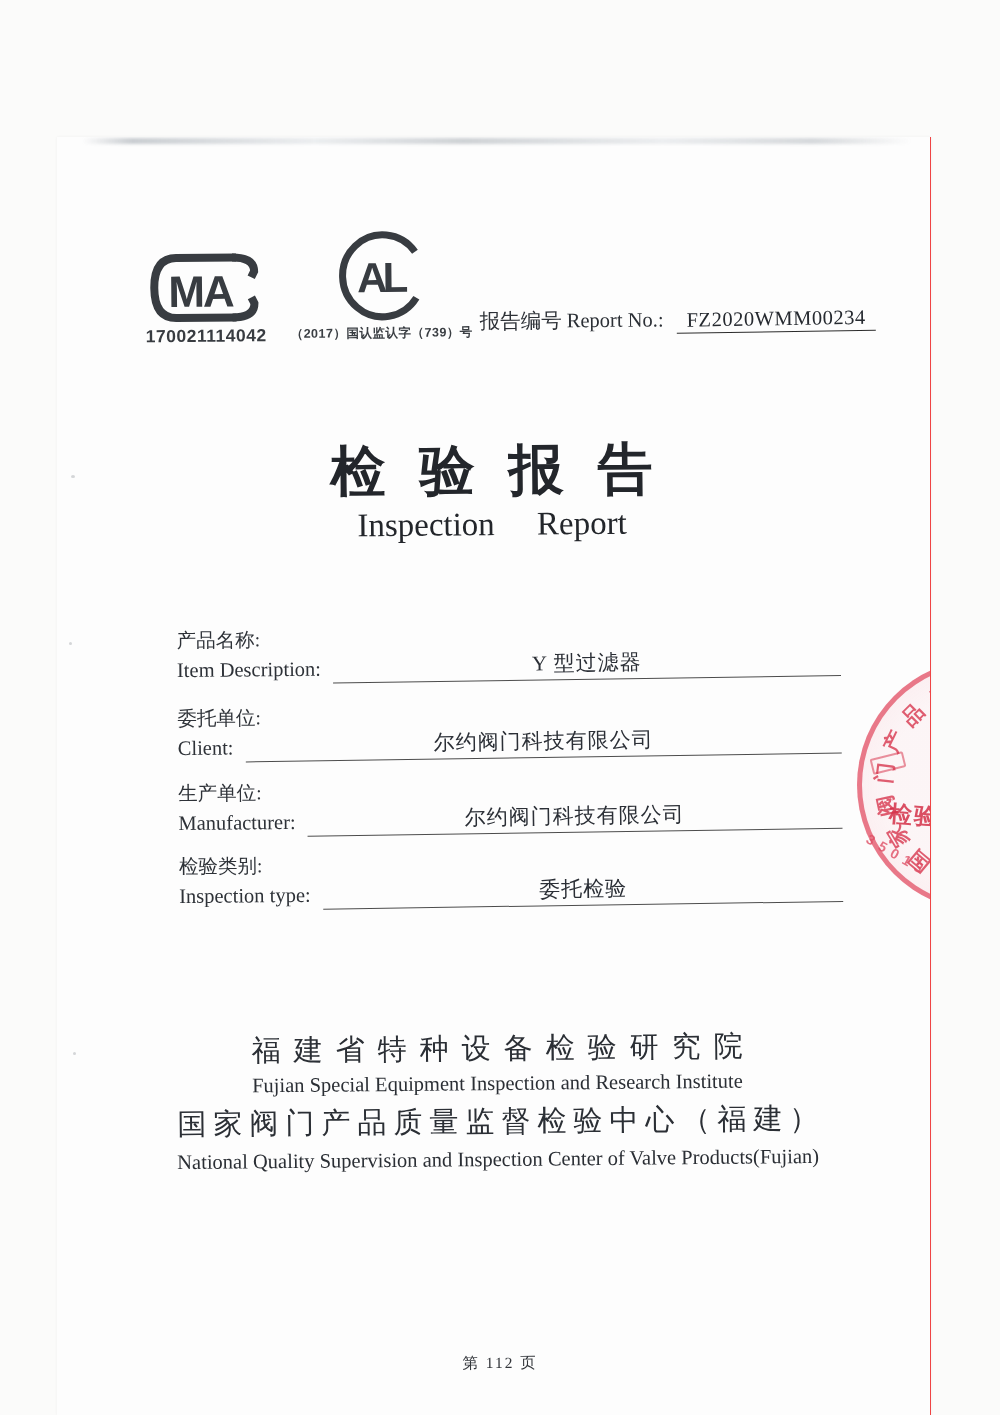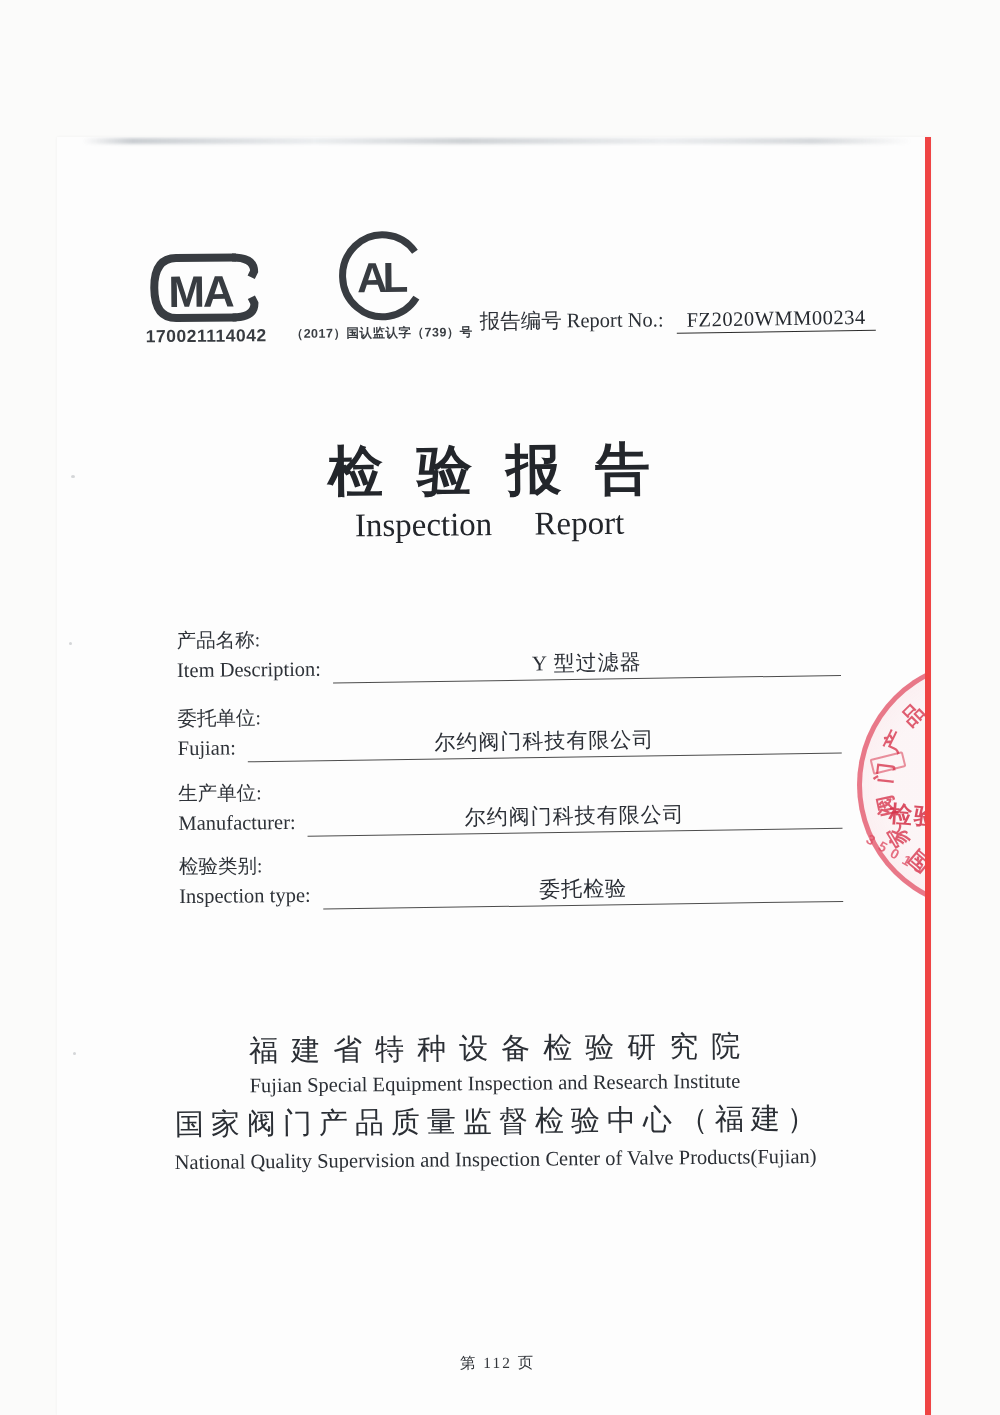--- a/index.html
+++ b/index.html
@@ -8,21 +8,21 @@
     background:#fbfbfa;
     font-family:"Liberation Serif", serif;
     color:#2e3238;
     overflow:hidden;
     position:relative;
   }
   .page {
     position:absolute; left:57px; top:137px;
     width:874px; height:1278px;
     background:#fdfdfd;
-    border-right:6px solid #ef4444;
+    border-right:1px solid #ef4444;
     box-shadow:0 0 3px rgba(0,0,0,.05);
     overflow:hidden;
   }
   .smudge {
     position:absolute; top:1px; left:25px; width:830px; height:6px;
     background:linear-gradient(90deg, rgba(120,130,140,0) 0%, rgba(120,130,140,.65) 6%,
       rgba(170,180,190,.35) 28%, rgba(110,120,130,.55) 46%, rgba(160,170,180,.3) 70%,
       rgba(120,130,140,.5) 88%, rgba(120,130,140,0) 100%);
     filter:blur(1.6px); opacity:.6;
   }
@@ -186,21 +186,21 @@
       <div class="f-cn">产品名称:</div>
       <div class="f-row">
         <span class="f-en">Item Description:</span>
         <span class="f-line"><span class="f-val">Y 型过滤器</span></span>
       </div>
     </div>
 
     <div class="field f2">
       <div class="f-cn">委托单位:</div>
       <div class="f-row">
-        <span class="f-en">Fujian:</span>
+        <span class="f-en">Client:</span>
         <span class="f-line"><span class="f-val">尔约阀门科技有限公司</span></span>
       </div>
     </div>
 
     <div class="field f3">
       <div class="f-cn">生产单位:</div>
       <div class="f-row">
         <span class="f-en">Manufacturer:</span>
         <span class="f-line"><span class="f-val">尔约阀门科技有限公司</span></span>
       </div>

